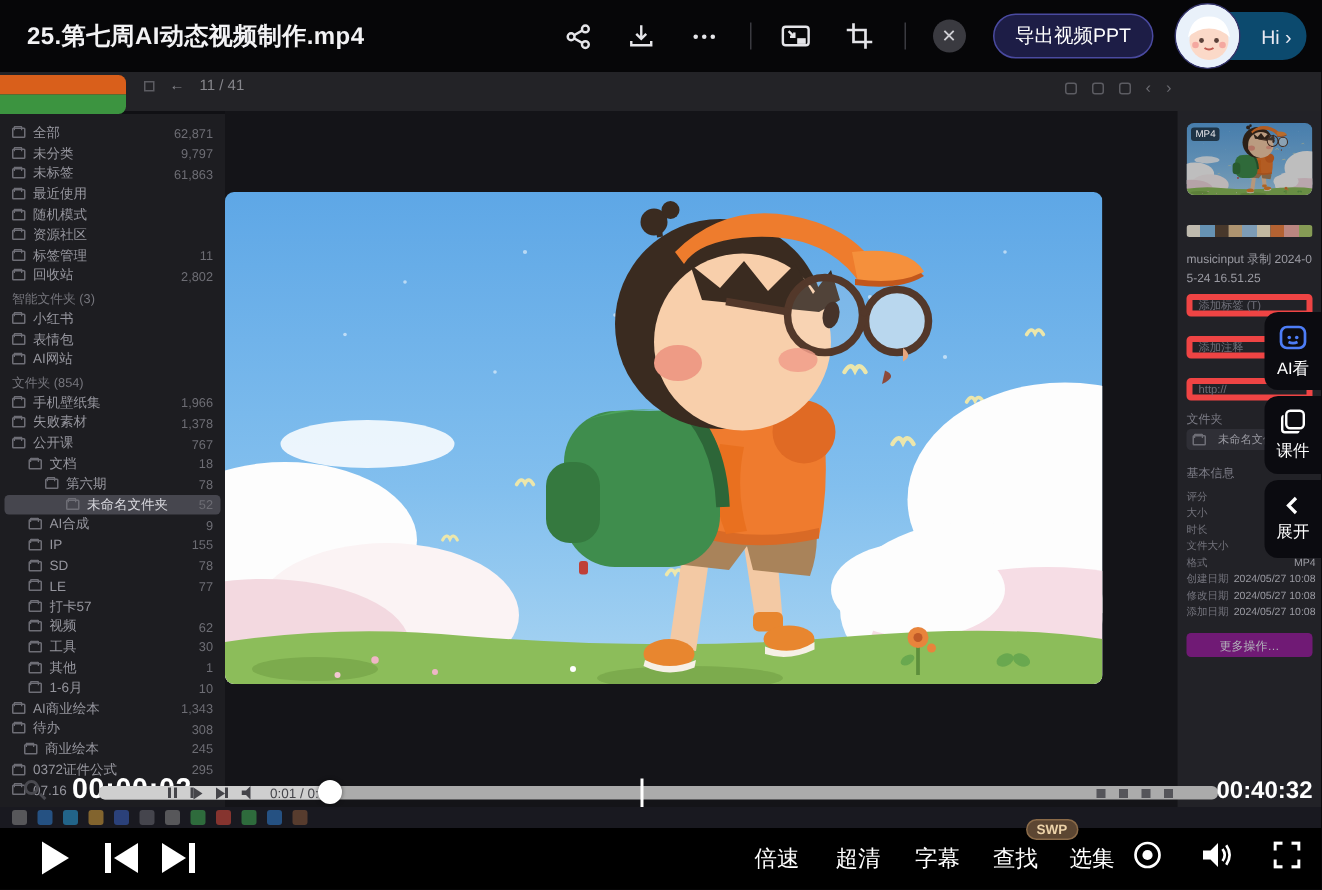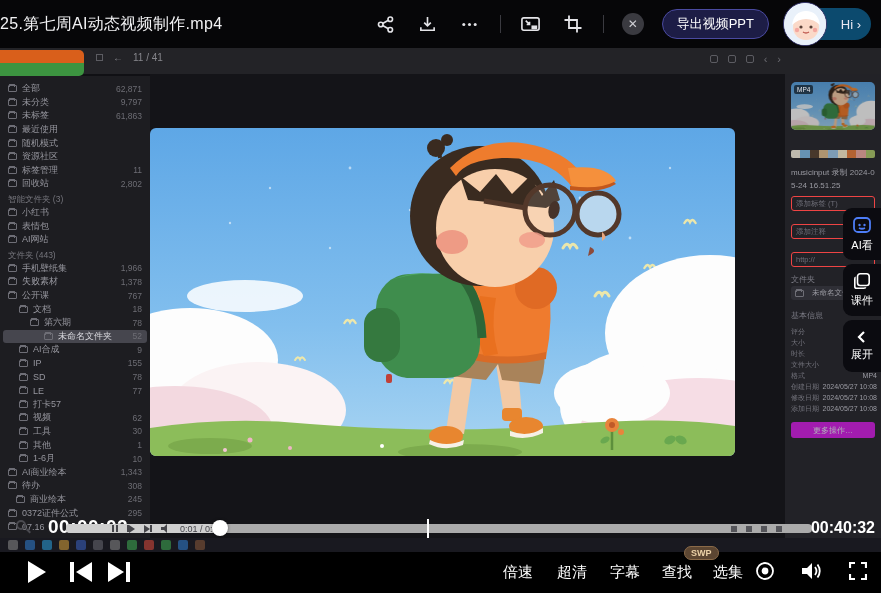--- a/index.html
+++ b/index.html
@@ -2,21 +2,21 @@
 <html><head>
 <meta charset="utf-8">
 <style>
   * { margin:0; padding:0; box-sizing:border-box; }
   html,body { background:#000; }
   body { font-family:"Liberation Sans","DejaVu Sans",sans-serif; }
   .stage { position:relative; width:881px; height:593px; overflow:hidden; background:#101014; }
 
   
   .topbar { position:absolute; left:0; top:0; width:881px; height:48px; background:#060608; display:flex; align-items:center; z-index:40; }
-  .title { color:#f2f2f4; font-size:16px; letter-spacing:.3px; white-space:nowrap; }
+  .title { color:#f2f2f4; font-size:16px; margin-left:18px; letter-spacing:.3px; white-space:nowrap;font-weight:bold; }
   .top-right { position:absolute; right:10px; top:0; height:48px; display:flex; align-items:center; gap:18px; }
   .tb-ic { display:flex; align-items:center; justify-content:center; width:24px; height:24px; cursor:pointer; }
   .tb-sep { width:1px; height:18px; background:#3a3a40; }
   .close-circ { width:22px; height:22px; border-radius:50%; background:#3a3a40; color:#cfcfd4; font-size:12px; display:flex; align-items:center; justify-content:center; }
   .export-btn { height:30px; padding:0 14px; border-radius:16px; background:#1d1d46; border:1px solid #4a4aa0; color:#fff; font-size:13px; display:flex; align-items:center; white-space:nowrap; cursor:pointer; }
   .hi-pill { position:relative; height:32px; min-width:84px; border-radius:17px; background:#0c4a6e; display:flex; align-items:center; justify-content:flex-end; padding-right:10px; cursor:pointer; }
   .avatar { position:absolute; left:-4px; top:-6px; width:44px; height:44px; border-radius:50%; background:#eef4fb; overflow:hidden; border:1px solid #34346a; }
   .hi-label { color:#e8e8f2; font-size:13px; }
 
   
@@ -44,29 +44,29 @@
   
   .video { position:absolute; left:150px; top:128px; width:585px; height:328px; border-radius:6px; overflow:hidden; z-index:10; }
 
   
   .panel { position:absolute; left:785px; top:74px; width:96px; height:464px; background:#222227; overflow:hidden; color:#8a8a92; }
   .thumb-wrap { position:absolute; left:6px; top:8px; width:84px; height:48px; border-radius:5px; overflow:hidden; filter:brightness(.75); }
   .mp4-badge { position:absolute; left:9px; top:11px; background:rgba(0,0,0,.6); color:#e6e6ea; font-size:6.5px; padding:1px 3px; border-radius:2px; z-index:5; }
   .palette { position:absolute; left:6px; top:76px; width:84px; height:8px; display:flex; border-radius:2px; overflow:hidden; filter:brightness(.8); }
   .palette span { flex:1; }
   .fname { position:absolute; left:6px; top:92px; width:86px; font-size:8px; line-height:13px; color:#9a9aa2; word-break:break-all; }
-  .field { position:absolute; left:6px; width:84px; height:15px; border:1px solid #ef4444; border-radius:3px; font-size:7.5px; color:#6e6e78; display:flex; align-items:center; padding:0 4px; }
+  .field { position:absolute; left:6px; width:84px; height:15px; border:4px solid #ef4444; border-radius:3px; font-size:7.5px; color:#6e6e78; display:flex; align-items:center; padding:0 4px; }
   .plabel { position:absolute; left:6px; font-size:8px; color:#7c7c86; }
   .chip { position:absolute; left:6px; top:212px; width:84px; height:14px; background:#2f2f36; border-radius:3px; display:flex; align-items:center; font-size:7.5px; color:#9a9aa2; padding:0 4px; gap:3px; }
   .chip .x { margin-left:auto; color:#707078; }
   .inforow { display:flex; justify-content:space-between; height:11px; font-size:7px; line-height:11px; white-space:nowrap; overflow:hidden; }
   .inforow .il { color:#73737c; }
   .inforow .iv { color:#9c9ca4; }
   .infolist { position:absolute; left:6px; top:252px; width:86px; }
-  .more-btn { position:absolute; left:6px; top:348px; width:84px; height:16px; background:#a21caf; border-radius:3px; color:#b2b2ba; font-size:8px; display:flex; align-items:center; justify-content:center; cursor:pointer; }
+  .more-btn { position:absolute; left:6px; top:348px; width:84px; height:16px; background:#701a75; border-radius:3px; color:#b2b2ba; font-size:8px; display:flex; align-items:center; justify-content:center; cursor:pointer; }
 
   
   .dock { position:absolute; right:0; top:208px; width:38px; z-index:30; display:flex; flex-direction:column; gap:4px; }
   .dock-btn { height:52px; background:#0b0b10; border-radius:9px 0 0 9px; display:flex; flex-direction:column; align-items:center; justify-content:center; gap:3px; color:#fff; font-size:11px; cursor:pointer; }
 
   
   .prog-zone { position:absolute; left:0; top:512px; width:881px; height:30px; z-index:35; }
   .cur-time { position:absolute; left:48px; top:4px; color:#fff; font-size:19px; font-weight:bold; letter-spacing:.5px; }
   .dur-time { position:absolute; right:6px; top:7px; color:#fff; font-size:16px; font-weight:bold; }
   .track { position:absolute; left:66px; top:12px; width:746px; height:9px; background:#ababab; border-radius:4px; }
@@ -355,21 +355,21 @@
         <div class="srow">
           <span class="fico"></span>
           <span class="lbl">表情包</span>
         </div>
 
         <div class="srow">
           <span class="fico"></span>
           <span class="lbl">AI网站</span>
         </div>
       </div>
-    <div class="shead">文件夹 (443)</div>
+    <div class="shead">文件夹 (854)</div>
     <div id="tree-list">
 
         <div class="srow" style="padding-left: 8px;">
           <span class="fico"></span>
           <span class="lbl">手机壁纸集</span>
           <span class="cnt">1,966</span>
         </div>
 
         <div class="srow" style="padding-left: 8px;">
           <span class="fico"></span>

